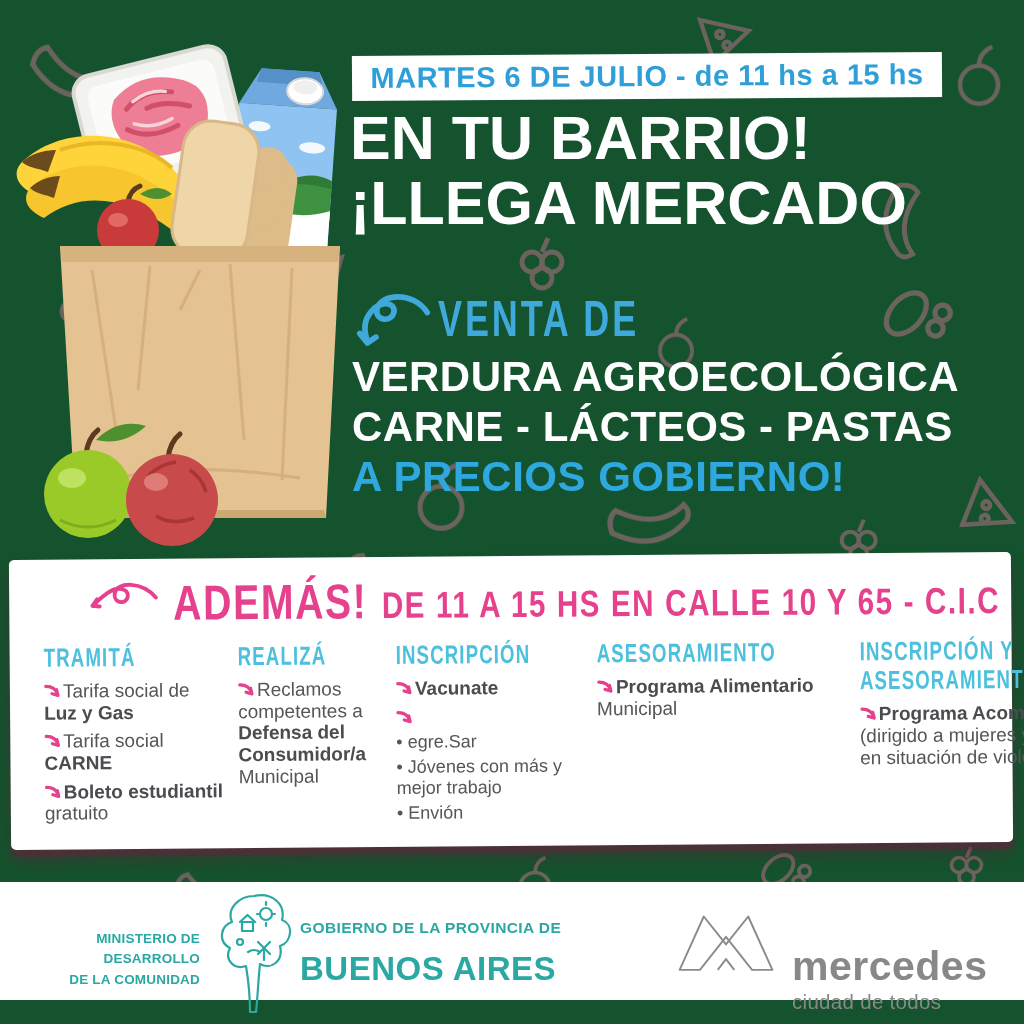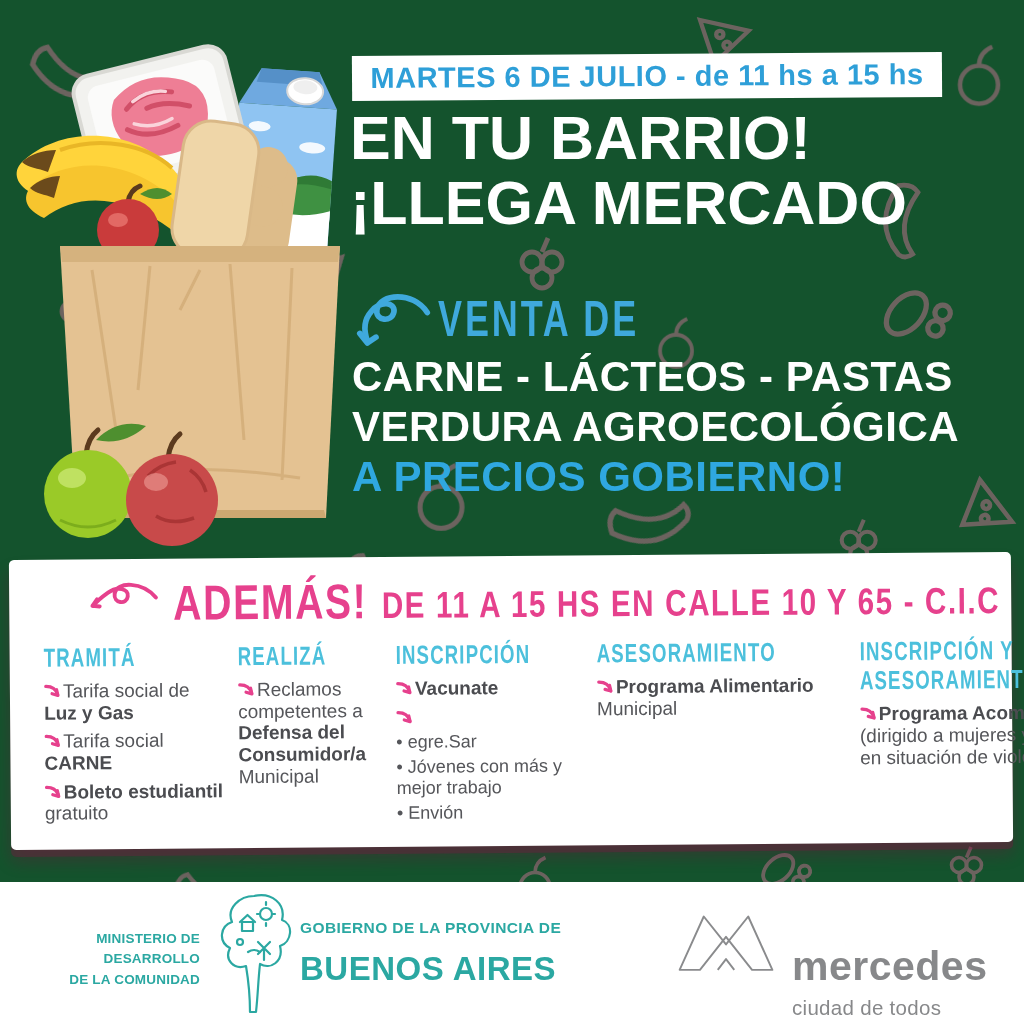--- a/index.html
+++ b/index.html
@@ -41,31 +41,31 @@
   .svc-col:nth-child(4){ flex:0 0 158px; }
   .svc-col:nth-child(5){ flex:0 0 156px; }
   .svc-col:nth-child(6){ flex:0 0 150px; }
   .svc-header { color:#4CC0DC; font-size:26px; font-weight:bold; letter-spacing:1.5px; line-height:1.12;
                 transform:scaleX(0.72); transform-origin:left top; white-space:pre-line; margin-bottom:8px; }
   .svc-item { margin:7px 0 2px; font-size:19px; line-height:1.14; color:#55565A; }
   .svc-item b { color:#4B4C50; }
   .svc-bullet { font-size:18px; line-height:1.16; color:#55565A; margin:4px 0 0; }
   .bullet-arrow { vertical-align:-2px; margin-right:2px; }
 
-  .footer { position:absolute; left:0; top:882px; width:1024px; height:142px; background:#ffffff; }
+  .footer { position:absolute; left:0; top:882px; width:1024px; height:118px; background:#ffffff; }
   .ministry { position:absolute; left:28px; top:47px; width:172px; text-align:right; color:#2BA8A2;
               font-size:13.5px; font-weight:bold; line-height:1.5; letter-spacing:0.2px; }
   .province-logo { position:absolute; left:212px; top:8px; }
   .gov-block { position:absolute; left:300px; top:37px; color:#2BA8A2; }
   .gov-line1 { font-size:15.5px; font-weight:bold; letter-spacing:0.4px; }
   .gov-line2 { font-size:33px; font-weight:bold; letter-spacing:0.5px; margin-top:13px; }
   .mercedes-logo { position:absolute; left:672px; top:18px; }
   .mercedes-text { position:absolute; left:792px; top:32px; color:#87888A; }
   .city-name { font-size:41px; font-weight:bold; letter-spacing:0.5px; line-height:1;margin-top:32px; }
-  .city-tagline { font-size:20.5px; margin-top:9px; letter-spacing:0.3px; }
+  .city-tagline { font-size:20.5px; margin-top:3px; letter-spacing:0.3px; }
 </style>
 </head>
 <body>
 
 <div class="poster">
 
   <svg class="bg-doodles" width="1024" height="890" viewBox="0 0 1024 890">
     <defs>
       <g id="dd-banana">
           <path d="M0 16 Q16 32 34 22 Q37 19 35 15 Q20 22 5 7 Q0 9 0 16 Z"></path>
@@ -194,22 +194,22 @@
 
   <div class="venta-row">
     <svg width="76" height="68" viewBox="0 0 80 70">
       <path d="M75 25 C60 2 25 5 22 22 C20 34 38 36 40 24 C41 14 26 12 16 24 C8 33 8 44 12 55" fill="none" stroke="#3FA9DC" stroke-width="6" stroke-linecap="round"></path>
       <path d="M12 57 L4 47 M12 57 L21 51" fill="none" stroke="#3FA9DC" stroke-width="6" stroke-linecap="round"></path>
     </svg>
     <span class="venta-label">VENTA DE</span>
   </div>
 
   <div class="products">
+    <div>VERDURA AGROECOLÓGICA</div>
     <div>CARNE - LÁCTEOS - PASTAS</div>
-    <div>VERDURA AGROECOLÓGICA</div>
     <div class="cyan">A PRECIOS GOBIERNO!</div>
   </div>
 
   <div class="card">
     <div class="card-header">
       <svg width="72" height="48" viewBox="0 0 110 60">
         <path d="M105 28 C85 4 45 2 42 22 C40 36 60 40 62 26 C64 14 46 10 32 20 C22 27 14 34 10 39" fill="none" stroke="#E6418D" stroke-width="6" stroke-linecap="round"></path>
         <path d="M8 40 L19 41 M8 40 L15 30" fill="none" stroke="#E6418D" stroke-width="6" stroke-linecap="round"></path>
       </svg>
       <div class="ch-scale">

